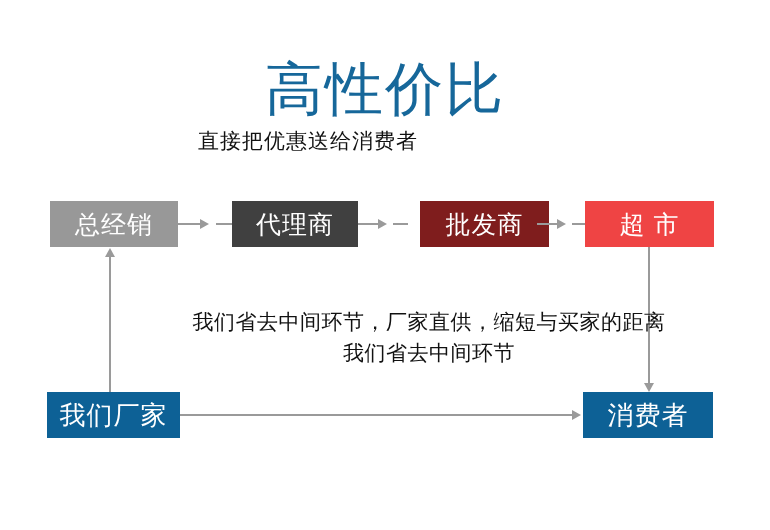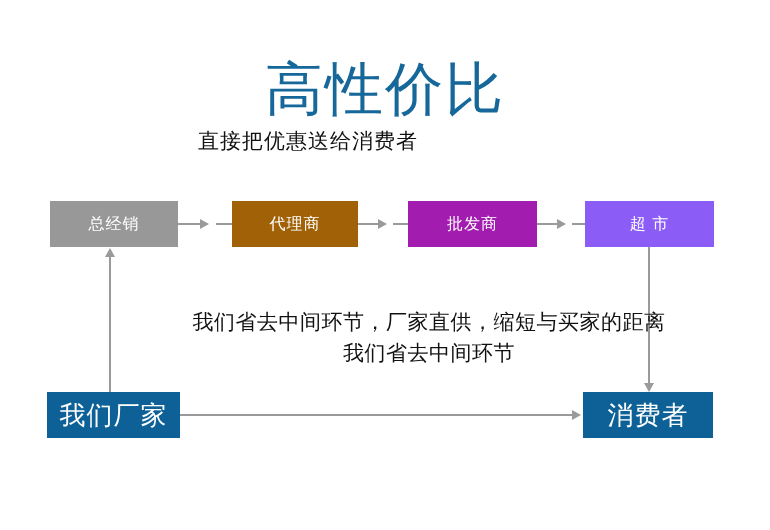--- a/index.html
+++ b/index.html
@@ -53,21 +53,21 @@
     display: flex;
     align-items: center;
     justify-content: center;
     box-sizing: border-box;
     color: #ffffff;
     white-space: nowrap;
     user-select: none;
   }
   .node-gray {
     background: #989898;
-    font-size: 16px;
+    font-size: 25px;
     letter-spacing: 1px;
     height: 46px;
     top: 201px;
   }
   .node-blue {
     background: #0d6196;
     font-size: 26px;
     letter-spacing: 1px;
     height: 46px;
     top: 392px;
@@ -167,29 +167,29 @@
 <div id="canvas" style="background: rgb(255, 255, 255);">
 
   <div id="title" style="color: rgb(22, 103, 154); margin-top: 9px;">高性价比</div>
 
   <div id="subtitle" style="color: rgb(17, 17, 17);">直接把优惠送给消费者</div>
 
   <div class="node node-gray" id="node-1" style="background: rgb(152, 152, 152); color: rgb(255, 255, 255);">
     <span>总经销</span>
   </div>
 
-  <div class="node node-gray" id="node-2" style="background: #a16207; color: rgb(255, 255, 255);">
+  <div class="node node-gray" id="node-2" style="background: #404040; color: rgb(255, 255, 255);">
     <span>代理商</span>
   </div>
 
-  <div class="node node-gray" id="node-3" style="background: #a21caf; color: rgb(255, 255, 255);">
+  <div class="node node-gray" id="node-3" style="background: #7f1d1d; color: rgb(255, 255, 255); margin-left: 12px;">
     <span>批发商</span>
   </div>
 
-  <div class="node node-gray" id="node-4" style="background: #8b5cf6; color: rgb(255, 255, 255);">
+  <div class="node node-gray" id="node-4" style="background: #ef4444; color: rgb(255, 255, 255);">
     <span>超 市</span>
   </div>
 
   <div class="h-line conn" id="c1a" style="background: rgb(154, 154, 154);"></div>
   <div class="arrow-right conn" id="a1" style="border-left-color: rgb(154, 154, 154);"></div>
   <div class="h-line conn" id="c1b" style="background: rgb(154, 154, 154);"></div>
 
   <div class="h-line conn" id="c2a" style="background: rgb(154, 154, 154);"></div>
   <div class="arrow-right conn" id="a2" style="border-left-color: rgb(154, 154, 154);"></div>
   <div class="h-line conn" id="c2b" style="background: rgb(154, 154, 154);"></div>

